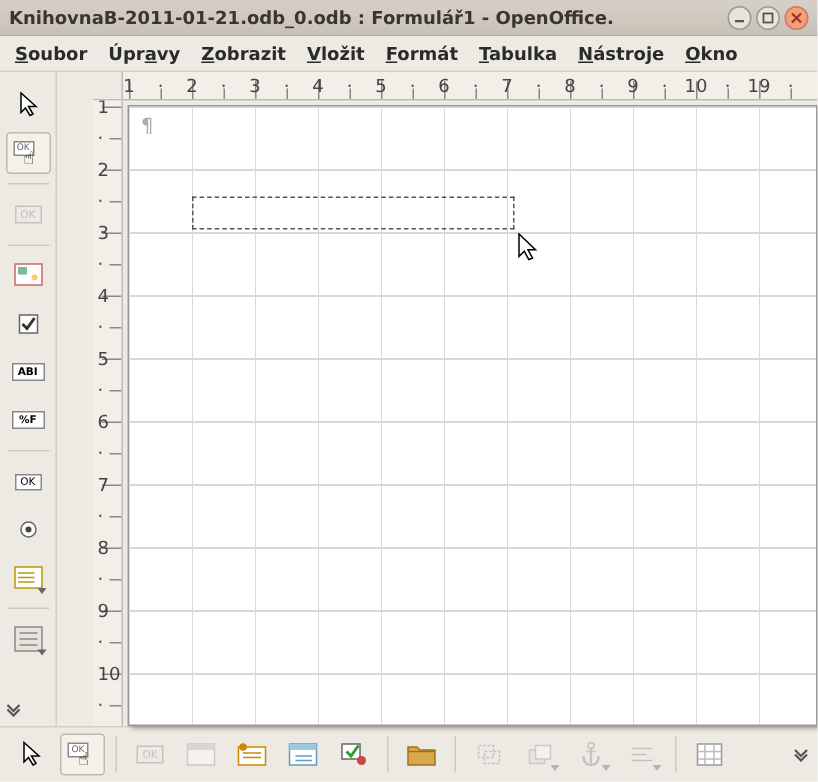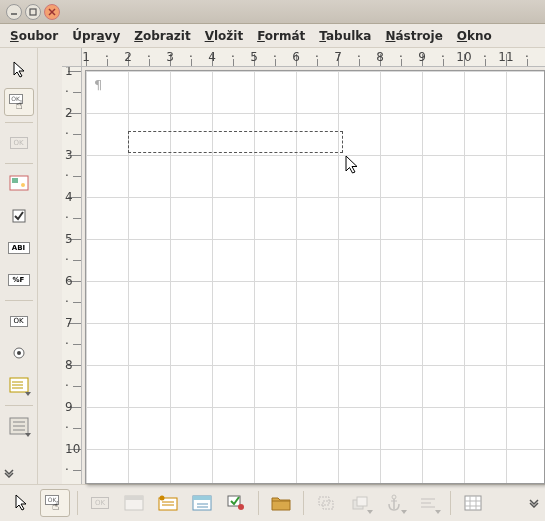--- a/index.html
+++ b/index.html
@@ -57,20 +57,21 @@
 .icon-push { position: relative; width: 20px; height: 16px; }
 .icon-push .badge { position: absolute; left: 0; top: 0; width: 14px; height: 10px; background: #fff; border: 1px solid #888; font-size: 6px; color: #666; text-align: center; line-height: 8px; }
 .icon-push .hand { position: absolute; left: 7px; top: 4px; font-size: 12px; }
 
 svg { display: block; }
 </style>
 </head>
 <body>
 
 <div class="titlebar">
+  <div class="title">KnihovnaB-2011-01-21.odb_0.odb : Formulář1 - OpenOffice.</div>
   <div class="win-btns">
     <div class="win-btn">
       <svg width="8" height="8">
           <line x1="1" y1="6" x2="7" y2="6" stroke="#555" stroke-width="1.5"></line>
         </svg>
     </div>
     <div class="win-btn">
       <svg width="8" height="8">
           <rect x="1" y="1" width="6" height="6" fill="none" stroke="#555" stroke-width="1.2"></rect>
         </svg>
@@ -211,21 +212,21 @@
           <div class="tick" style="left: 340px;"></div>
           <div class="tick" style="left: 361px; top: 11px;"></div>
           <div class="lbl" style="left: 340px;">9</div>
           <div class="lbl" style="left: 361px;">·</div>
           <div class="tick" style="left: 382px;"></div>
           <div class="tick" style="left: 403px; top: 11px;"></div>
           <div class="lbl" style="left: 382px;">10</div>
           <div class="lbl" style="left: 403px;">·</div>
           <div class="tick" style="left: 424px;"></div>
           <div class="tick" style="left: 445px; top: 11px;"></div>
-          <div class="lbl" style="left: 424px;">11</div>
+          <div class="lbl" style="left: 424px;">19</div>
           <div class="lbl" style="left: 445px;">·</div>
         </div>
     </div>
     <div class="canvas-row">
       <div class="v-ruler-pad"></div>
       <div class="v-ruler">
           <div class="tick" style="top: 4px;"></div>
           <div class="tick" style="top: 25px; left: 11px;"></div>
           <div class="lbl" style="top: 4px;">1</div>
           <div class="lbl" style="top: 25px;">·</div>

